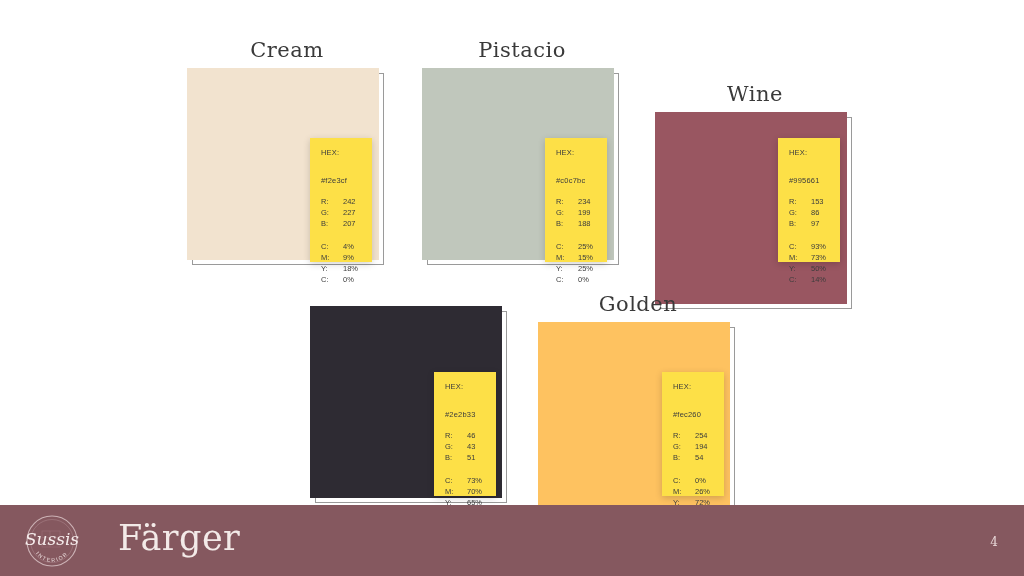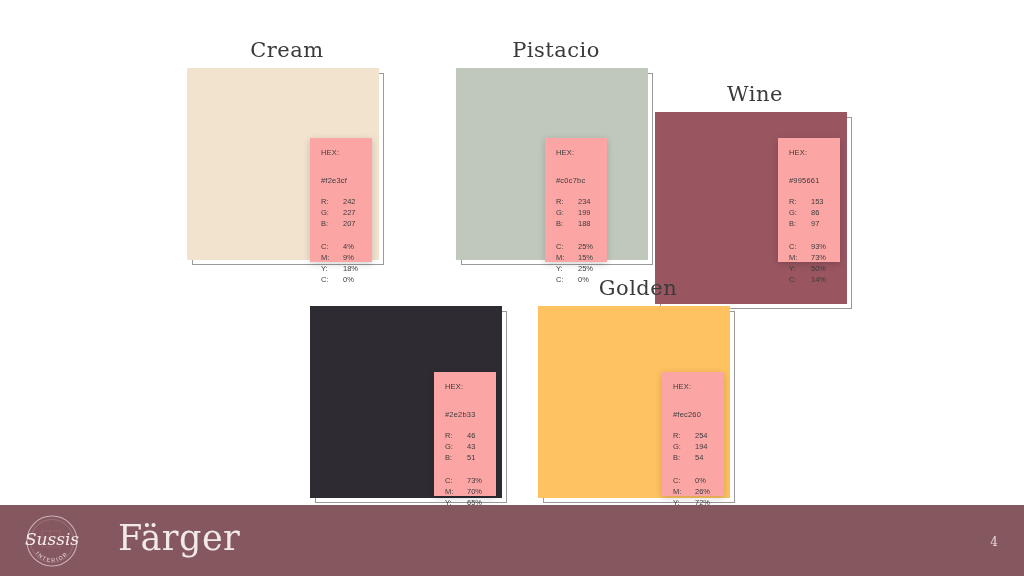--- a/index.html
+++ b/index.html
@@ -48,21 +48,21 @@
   }
   
   .swatch-fill {
     position: absolute;
     box-sizing: border-box;
   }
 
   
   .info-card {
     position: absolute;
-    background: #fca5a5;
+    background: #fde047;
     box-shadow: 0 2px 7px rgba(0,0,0,0.18);
     box-sizing: border-box;
     padding: 11px 10px 10px 11px;
     font-family: "Liberation Sans", sans-serif;
     font-size: 7.5px;
     line-height: 1.0;
     color: #3c3c3c;
   }
   .info-hex-label { font-size: 7.5px; letter-spacing: .2px; }
   .info-hex-value { font-size: 7.5px; letter-spacing: .2px; margin-top: 20px; }
@@ -154,21 +154,21 @@
         <span class="info-key">Y:</span>
         <span class="info-val">18%</span>
       </div>
       <div class="info-row">
         <span class="info-key">C:</span>
         <span class="info-val">0%</span>
       </div>
     </div>
   </div>
 
-  <div class="swatch" style="left:422px; top:38px; width:200px; height:230px;margin-left:34px;">
+  <div class="swatch" style="left:422px; top:38px; width:200px; height:230px;">
     <div class="swatch-title">Pistacio</div>
     <div class="swatch-outline" style="left:5px; top:35px; width:192px; height:192px;"></div>
     <div class="swatch-fill" id="fill-1" style="left: 0px; top: 30px; width: 192px; height: 192px; background: rgb(192, 199, 188);"></div>
   </div>
   <div class="info-card" style="left:545px; top:138px; width:62px; height:124px;">
     <div class="info-hex-label">HEX:</div>
     <div class="info-hex-value">#c0c7bc</div>
     <div class="info-block">
       <div class="info-row">
         <span class="info-key">R:</span>
@@ -279,21 +279,21 @@
         <span class="info-key">Y:</span>
         <span class="info-val">65%</span>
       </div>
       <div class="info-row">
         <span class="info-key">C:</span>
         <span class="info-val">60%</span>
       </div>
     </div>
   </div>
 
-  <div class="swatch" style="left:538px; top:276px; width:200px; height:230px;">
+  <div class="swatch" style="left:538px; top:292px; width:200px; height:230px;">
     <div class="swatch-title">Golden</div>
     <div class="swatch-outline" style="left:5px; top:35px; width:192px; height:192px;"></div>
     <div class="swatch-fill" id="fill-4" style="left: 0px; top: 30px; width: 192px; height: 192px; background: rgb(254, 194, 96);"></div>
   </div>
   <div class="info-card" style="left:662px; top:372px; width:62px; height:124px;">
     <div class="info-hex-label">HEX:</div>
     <div class="info-hex-value">#fec260</div>
     <div class="info-block">
       <div class="info-row">
         <span class="info-key">R:</span>

